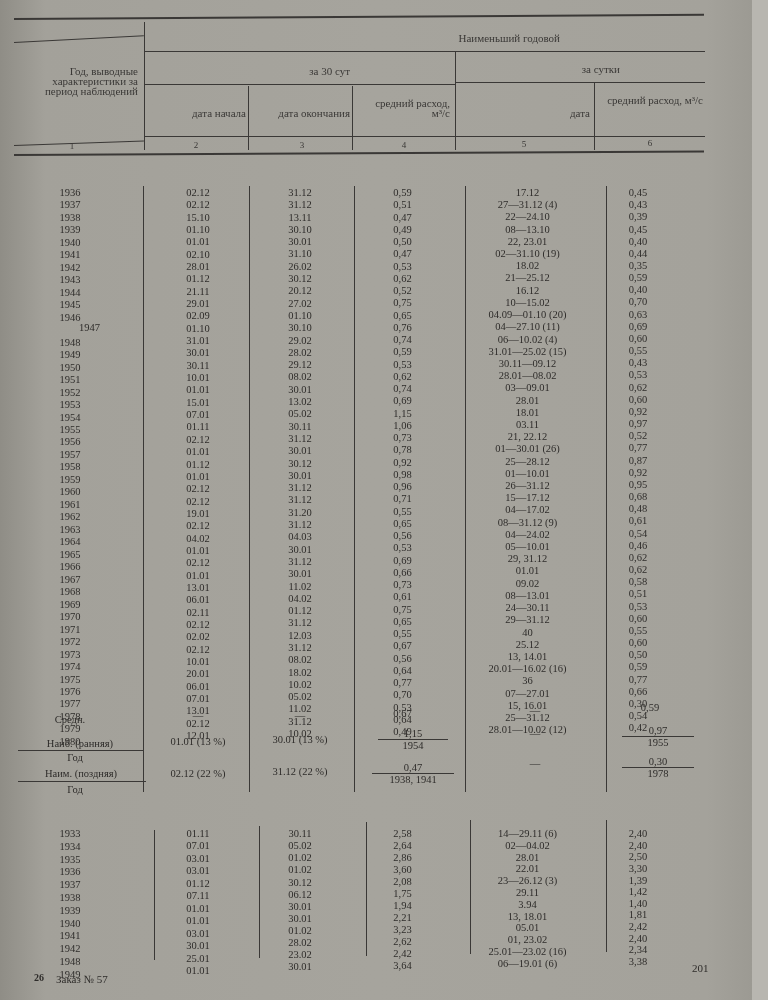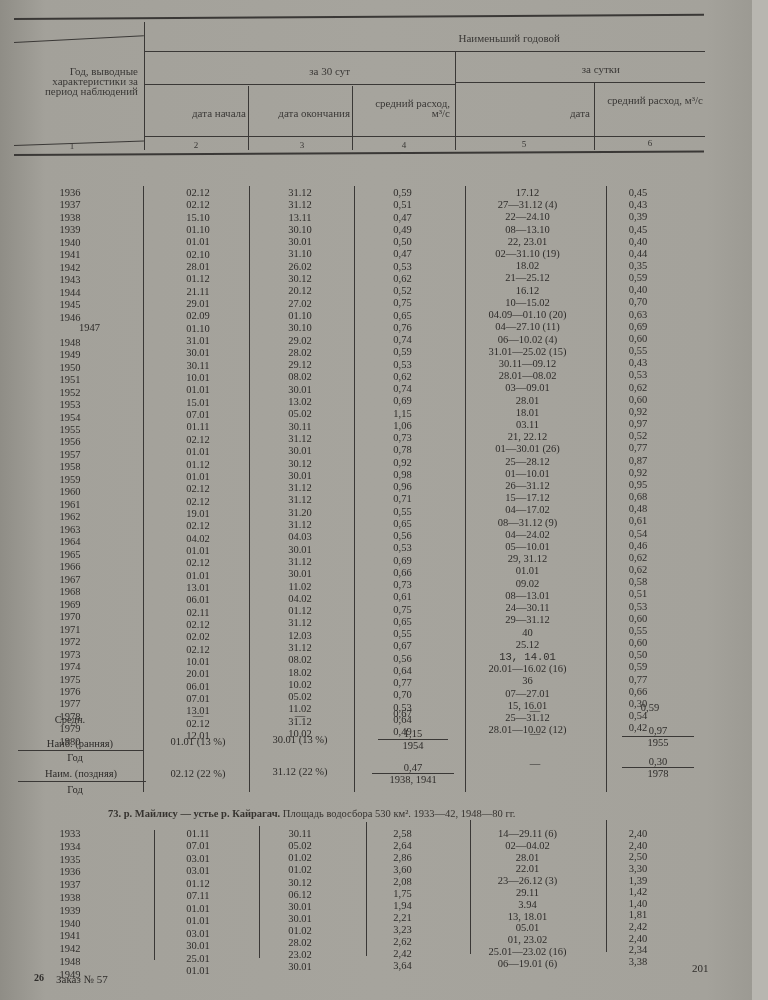--- a/index.html
+++ b/index.html
@@ -383,21 +383,21 @@
         <span class="c c3">31.12</span>
         <span class="c c4" style="margin-top: -1.64444px;">0,67</span>
         <span class="c c5" style="margin-top: -3.28889px;">25.12</span>
         <span class="c c6" style="margin-top: -4.93333px;">0,60</span>
       </div>
       <div class="row">
         <span class="c c1" style="margin-top: 6.75556px;">1974</span>
         <span class="c c2" style="margin-top: 1.68889px;">10.01</span>
         <span class="c c3">08.02</span>
         <span class="c c4" style="margin-top: -1.68889px;">0,56</span>
-        <span class="c c5" style="margin-top: -3.37778px; font-family: Liberation Mono, monospace;">13, 14.01</span>
+        <span class="c c5" style="margin-top: -3.37778px;">13, 14.01</span>
         <span class="c c6" style="margin-top: -5.06667px;">0,50</span>
       </div>
       <div class="row">
         <span class="c c1" style="margin-top: 6.93333px;">1975</span>
         <span class="c c2" style="margin-top: 1.73333px;">20.01</span>
         <span class="c c3">18.02</span>
         <span class="c c4" style="margin-top: -1.73333px;">0,64</span>
         <span class="c c5" style="margin-top: -3.46667px;">20.01—16.02 (16)</span>
         <span class="c c6" style="margin-top: -5.2px;">0,59</span>
       </div>
@@ -473,24 +473,20 @@
   <div class="frac" style="left:372px; top:762px; width:82px;">
     <span class="num">0,47</span>
     <span>1938, 1941</span>
   </div>
   <div class="summary" style="left:480px; top:758px; width:110px;">—</div>
   <div class="frac" style="left:622px; top:756px; width:72px;">
     <span class="num">0,30</span>
     <span>1978</span>
   </div>
 
-  <div class="section-title" style="left:108px; top:808px;">
-    <b>73. р. Майлису — устье р. Кайрагач.</b>
-    <span>Площадь водосбора 530 км². 1933—42, 1948—80 гг.</span>
-  </div>
 
   <div class="vline" style="left:154px; top:830px; height:130px;"></div>
   <div class="vline" style="left:259px; top:826px; height:132px;"></div>
   <div class="vline" style="left:366px; top:822px; height:134px;"></div>
   <div class="vline" style="left:470px; top:820px; height:134px;"></div>
   <div class="vline" style="left:606px; top:820px; height:132px;"></div>
 
   <div class="rows" id="rows73" style="top:828px;">
       <div class="row">
         <span class="c c1" style="margin-top: 0px;">1933</span>

